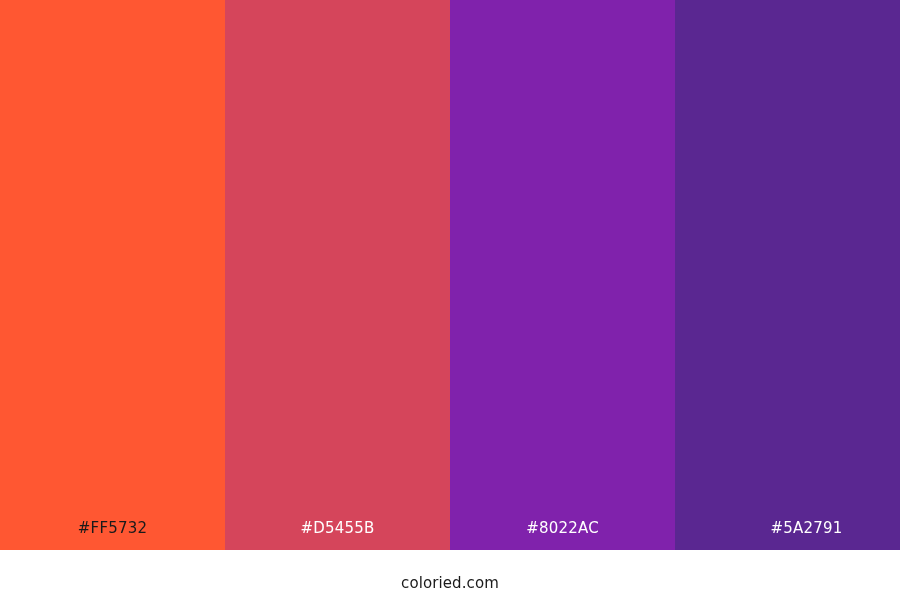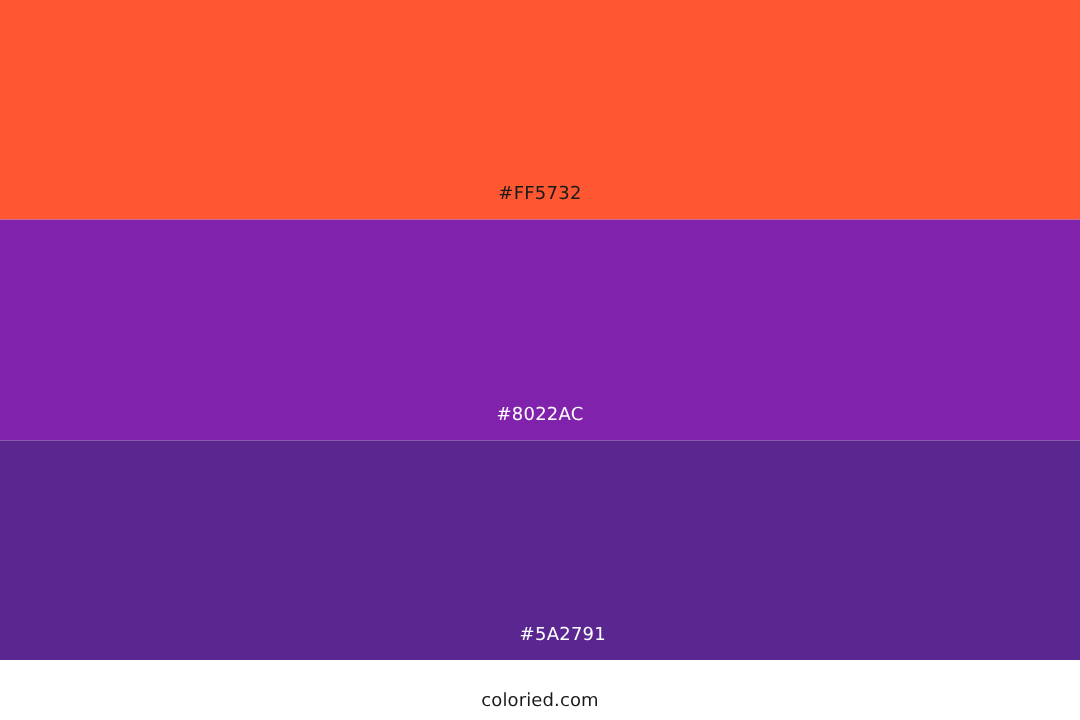--- a/index.html
+++ b/index.html
@@ -14,23 +14,24 @@
   #palette-page {
     position: relative;
     width: 900px;
     height: 600px;
     overflow: hidden;
     background: #ffffff;
   }
   
   #swatch-strip {
     display: flex;
-    flex-direction: column;
+    flex-direction: row;
     width: 900px;
     height: 550px;
+    align-items: center;
   }
   .swatch {
     flex: 1 1 0;
     position: relative;
     height: 100%;
     display: block;
   }
   .swatch-label {
     position: absolute;
     left: 0;
@@ -66,20 +67,23 @@
 <body>
 
 <div id="palette-page" style="width: 900px; height: 600px; background-color: rgb(255, 255, 255);">
 
   <div id="swatch-strip" style="width: 900px; height: 550px;">
 
     <div class="swatch" style="background-color: rgb(255, 87, 50);">
       <span class="swatch-label" style="color: rgb(26, 26, 26);">#FF5732</span>
     </div>
 
+    <div class="swatch" style="background-color: rgb(213, 69, 91);">
+      <span class="swatch-label" style="color: rgb(255, 255, 255);">#D5455B</span>
+    </div>
 
 
     <div class="swatch" style="background-color: rgb(128, 34, 172);">
       <span class="swatch-label" style="color: rgb(255, 255, 255);">#8022AC</span>
     </div>
 
     <div class="swatch" style="background-color: rgb(90, 39, 145);">
       <span class="swatch-label" style="color: rgb(255, 255, 255); margin-left: 38px;">#5A2791</span>
     </div>
 

